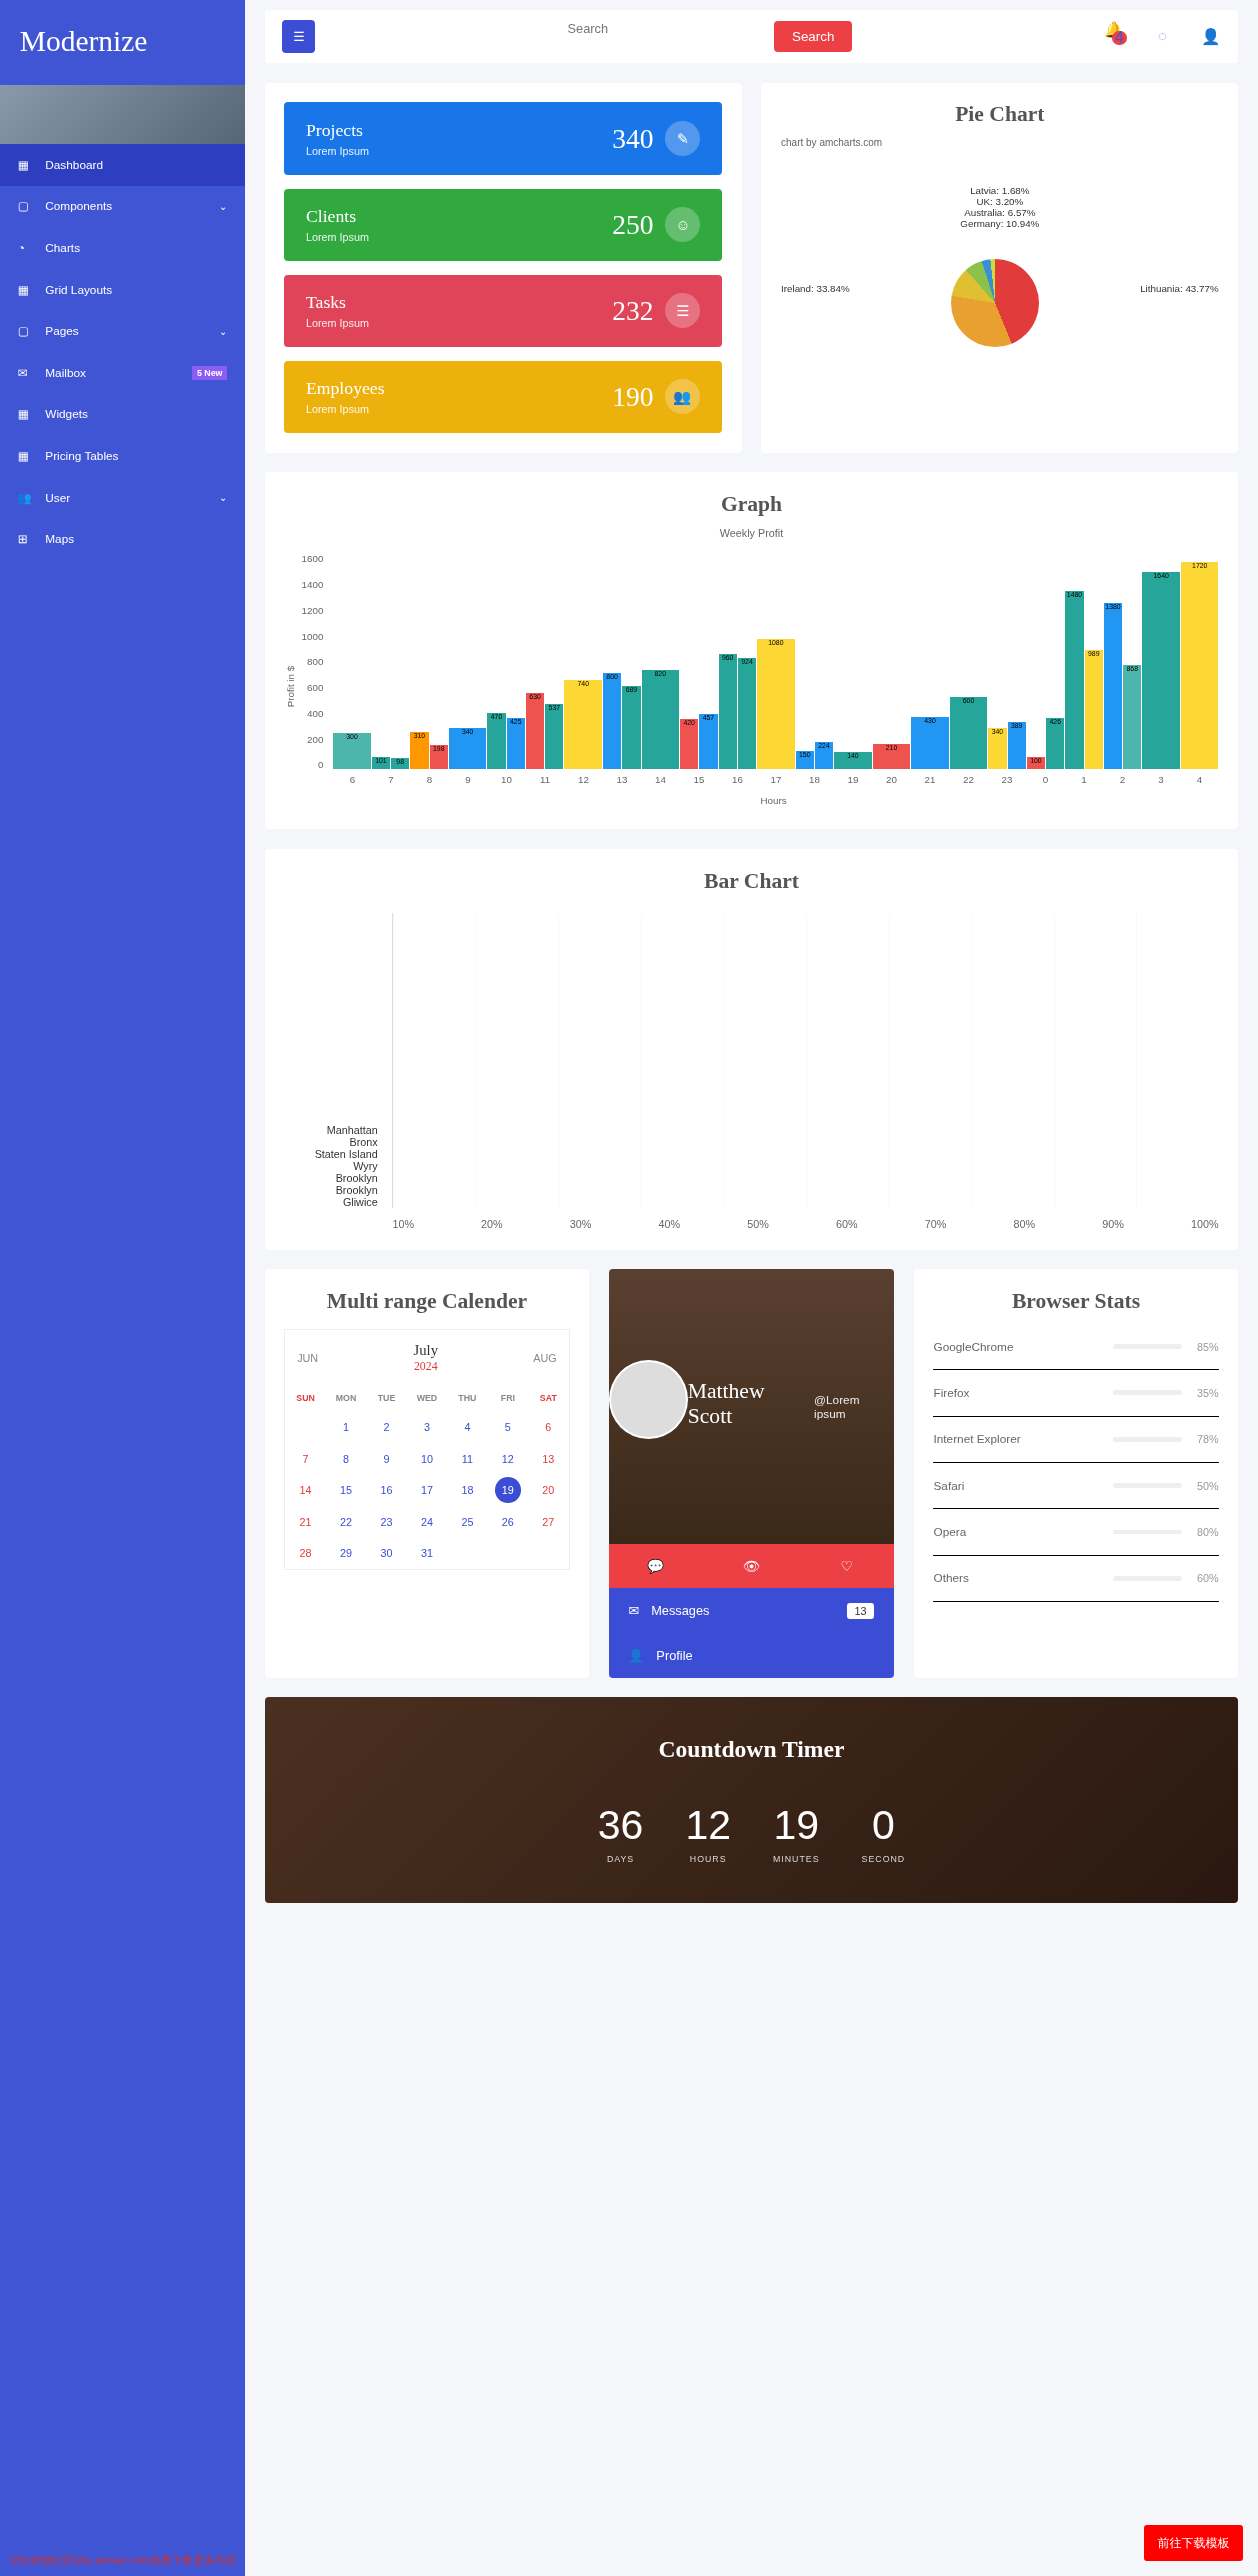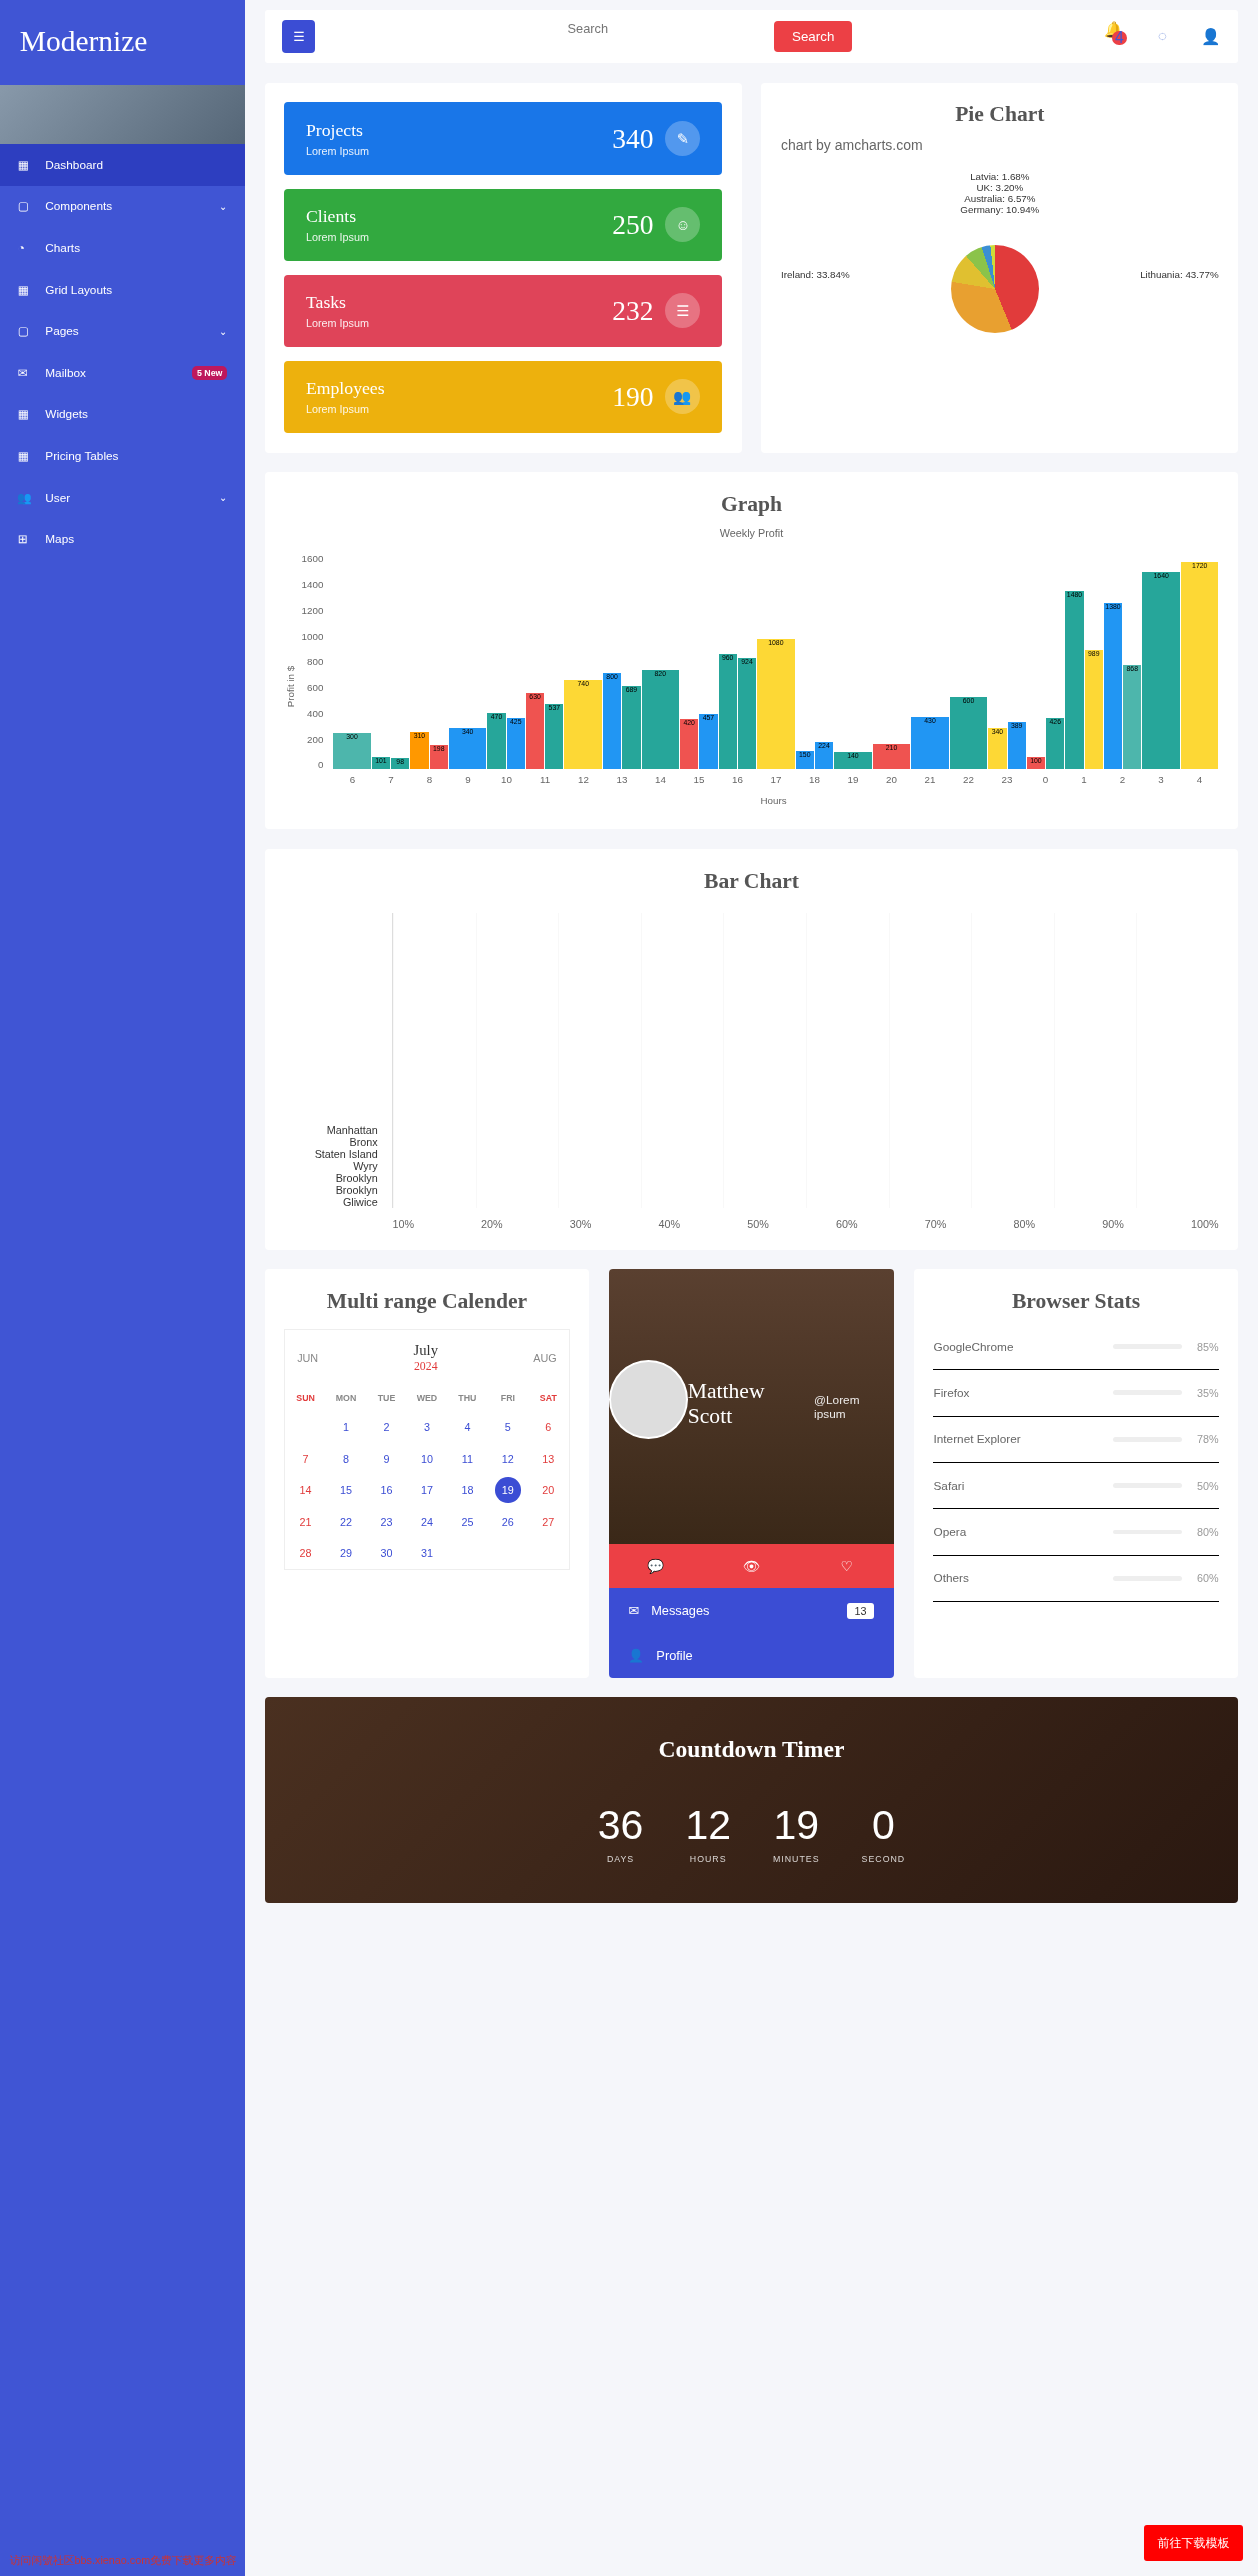--- a/index.html
+++ b/index.html
@@ -6,42 +6,42 @@
 body{font-family:-apple-system,Arial,sans-serif;background:#f5f6fa;font-size:12.8px;color:#333;width:1258px}
 .layout{display:flex}
 .sidebar{width:245px;background:#4055d4;min-height:2576px;color:#fff}
 .brand{height:85px;background:#4055d4;font-family:Georgia,serif;font-size:29.5px;padding:24.6px 19.7px;color:#fff}
 .side-img{height:59px;background:linear-gradient(135deg,#8899aa,#556677)}
 .nav-item{display:flex;align-items:center;padding:13.8px 17.7px;font-size:11.8px;gap:13.8px;cursor:pointer;position:relative}
 .nav-item.active{background:#2d3ec0}
 .nav-item .label{flex:1}
 .nav-item .chev{font-size:9.8px}
 .nav-icon{width:13.8px;display:inline-block}
-.badge-new{background:#be185d;color:#fff;font-size:8.8px;padding:2px 4.9px;border-radius:5px;font-weight:bold}
+.badge-new{background:#8b5cf6;color:#fff;font-size:8.8px;padding:2px 4.9px;border-radius:0;font-weight:bold}
 .main{flex:1;padding:0 19.7px 19.7px}
 .topbar{background:#fff;display:flex;align-items:center;padding:9.8px 17.7px;margin:9.8px 0 19.7px;border-radius:2.9px}
 .burger{background:#3b4dd4;color:#fff;width:33px;height:33px;border-radius:3.9px;display:flex;align-items:center;justify-content:center;cursor:pointer}
 .search-box{margin-left:auto;display:flex;align-items:flex-start}
 .search-box input{border:none;outline:none;font-size:12.8px;width:197px;color:#666}
 .btn-search{background:#ec4045;color:#fff;border:none;padding:7.9px 17.7px;border-radius:3.9px;margin-left:9.8px;cursor:pointer}
 .top-icons{display:flex;gap:34px;margin-left:auto;align-items:center}
 .top-icons span{color:#4055d4;cursor:pointer;position:relative;font-size:15.7px}
 .notif-badge{position:absolute;top:-7.9px;right:-7.9px;background:#ec4045;color:#fff;font-size:8.8px;border-radius:50%;width:14.7px;height:14.7px;display:flex;align-items:center;justify-content:center}
 .row{display:flex;gap:19.7px;margin-bottom:19.7px}
 .card{background:#fff;border-radius:3.9px;padding:19.7px}
 .stat-cards{flex:1;display:flex;flex-direction:column;gap:13.8px}
 .stat{border-radius:3.9px;padding:17.7px 21.6px;display:flex;align-items:center;color:#fff}
 .stat .info h3{font-family:Georgia,serif;font-weight:normal;font-size:17.7px;margin-bottom:3.9px}
 .stat .info p{font-size:10.8px;opacity:.9}
 .stat .num{margin-left:auto;font-size:27.5px;font-family:Georgia,serif}
 .stat .icon-c{width:35px;height:35px;border-radius:50%;margin-left:11.8px;display:flex;align-items:center;justify-content:center;background:rgba(255,255,255,.25);font-size:14.7px}
 .blue{background:#1976e8}.green{background:#32a93f}.red{background:#df4459}.yellow{background:#edb10d}
 .pie-card{flex:1}
 .card-title{font-family:Georgia,serif;font-size:21.6px;text-align:center;margin-bottom:9.8px;color:#555}
-.credit{font-size:14px;color:#666;margin-bottom:18px}
+.credit{font-size:10px;color:#666;margin-bottom:37px}
 .pie-area{position:relative;height:197px}
 .pie-labels{font-size:9.8px;color:#333}
 .pie-vis{width:88px;height:88px;border-radius:50%;background:conic-gradient(#e13b3b 0 43.77%,#e8a030 43.77% 77.61%,#e0c030 77.61% 88.55%,#8bc34a 88.55% 95.12%,#3b8fd4 95.12% 98.32%,#cddc39 98.32% 100%);margin:29.5px auto 0}
 .graph-card{flex:1}
 .graph-wrap{position:relative;height:256px;padding-left:44px;padding-bottom:39px}
 .y-axis{position:absolute;left:0;top:0;bottom:39px;width:39px;font-size:9.8px;color:#666;display:flex;flex-direction:column;justify-content:space-between;text-align:right}
 .y-label{position:absolute;left:-14.7px;top:50%;transform:rotate(-90deg);font-size:9.8px;color:#666}
 .bars{display:flex;align-items:flex-end;height:216px;gap:1px;margin-left:4.9px}
 .bar-g{flex:1;display:flex;align-items:flex-end;gap:1px;position:relative}
 .bar{flex:1;font-size:6.9px;text-align:center;color:#000}

